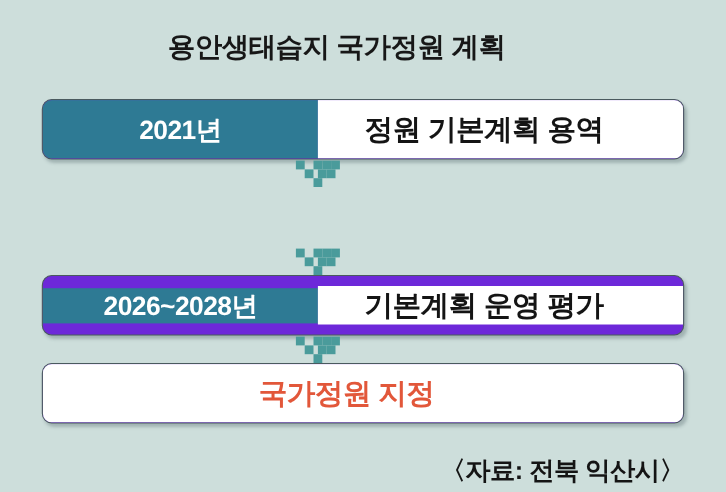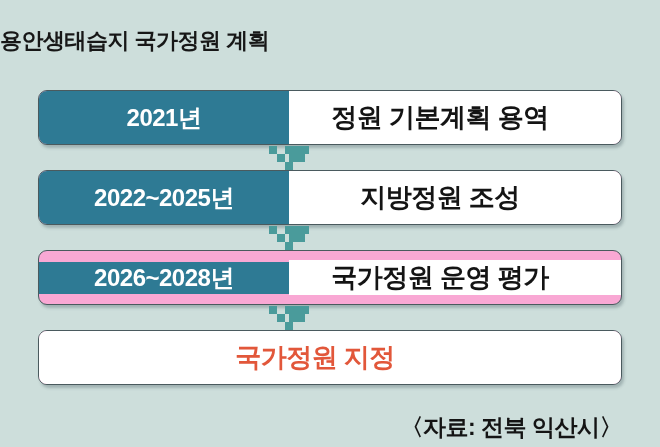--- a/index.html
+++ b/index.html
@@ -21,40 +21,40 @@
     width: 660px;
     height: 447px;
   }
 
   
   #page-title {
     position: absolute;
     left: 0;
     top: 26px;
     width: 612px;
-    text-align: left;
-    font-size: 22px;
+    text-align: center;
+    font-size: 25px;
     font-weight: bold;
     color: #171717;
     letter-spacing: -0.5px;
     white-space: nowrap;
   }
 
   
   .row {
     position: absolute;
     left: 38px;
     width: 584px;
     height: 55px;
     border: 1px solid #4a5a5e;
     border-radius: 9px;
     box-sizing: border-box;
     overflow: hidden;
     display: flex;
-    background: #f9a8d4;
+    background: #6d28d9;
     box-shadow: 2px 3px 3px rgba(60, 80, 85, 0.30);
   }
 
   .row-year {
     width: 250px;
     flex: 0 0 250px;
     background: #2e7a94;
     color: #ffffff;
     display: flex;
     align-items: center;
@@ -138,39 +138,35 @@
       <div class="sq" style="left: 4px; top: 0px; background: rgb(74, 155, 155);"></div>
       <div class="sq" style="left: 20px; top: 0px; background: rgb(74, 155, 155);"></div>
       <div class="sq" style="left: 28px; top: 0px; background: rgb(74, 155, 155);"></div>
       <div class="sq" style="left: 36px; top: 0px; background: rgb(74, 155, 155);"></div>
       <div class="sq" style="left: 12px; top: 8px; background: rgb(74, 155, 155);"></div>
       <div class="sq" style="left: 24px; top: 8px; background: rgb(74, 155, 155);"></div>
       <div class="sq" style="left: 32px; top: 8px; background: rgb(74, 155, 155);"></div>
       <div class="sq" style="left: 20px; top: 16px; background: rgb(74, 155, 155);"></div>
     </div>
 
-  <div class="row" id="row-1">
-    <div class="row-year">2022~2025년</div>
-    <div class="row-desc">지방정원 조성</div>
-  </div>
 
   <div class="connector" id="connector-1">
       <div class="sq" style="left: 4px; top: 0px; background: rgb(74, 155, 155);"></div>
       <div class="sq" style="left: 20px; top: 0px; background: rgb(74, 155, 155);"></div>
       <div class="sq" style="left: 28px; top: 0px; background: rgb(74, 155, 155);"></div>
       <div class="sq" style="left: 36px; top: 0px; background: rgb(74, 155, 155);"></div>
       <div class="sq" style="left: 12px; top: 8px; background: rgb(74, 155, 155);"></div>
       <div class="sq" style="left: 24px; top: 8px; background: rgb(74, 155, 155);"></div>
       <div class="sq" style="left: 32px; top: 8px; background: rgb(74, 155, 155);"></div>
       <div class="sq" style="left: 20px; top: 16px; background: rgb(74, 155, 155);"></div>
     </div>
 
   <div class="row" id="row-2">
     <div class="row-year">2026~2028년</div>
-    <div class="row-desc">국가정원 운영 평가</div>
+    <div class="row-desc">기본계획 운영 평가</div>
   </div>
 
   <div class="connector" id="connector-2">
       <div class="sq" style="left: 4px; top: 0px; background: rgb(74, 155, 155);"></div>
       <div class="sq" style="left: 20px; top: 0px; background: rgb(74, 155, 155);"></div>
       <div class="sq" style="left: 28px; top: 0px; background: rgb(74, 155, 155);"></div>
       <div class="sq" style="left: 36px; top: 0px; background: rgb(74, 155, 155);"></div>
       <div class="sq" style="left: 12px; top: 8px; background: rgb(74, 155, 155);"></div>
       <div class="sq" style="left: 24px; top: 8px; background: rgb(74, 155, 155);"></div>
       <div class="sq" style="left: 32px; top: 8px; background: rgb(74, 155, 155);"></div>

